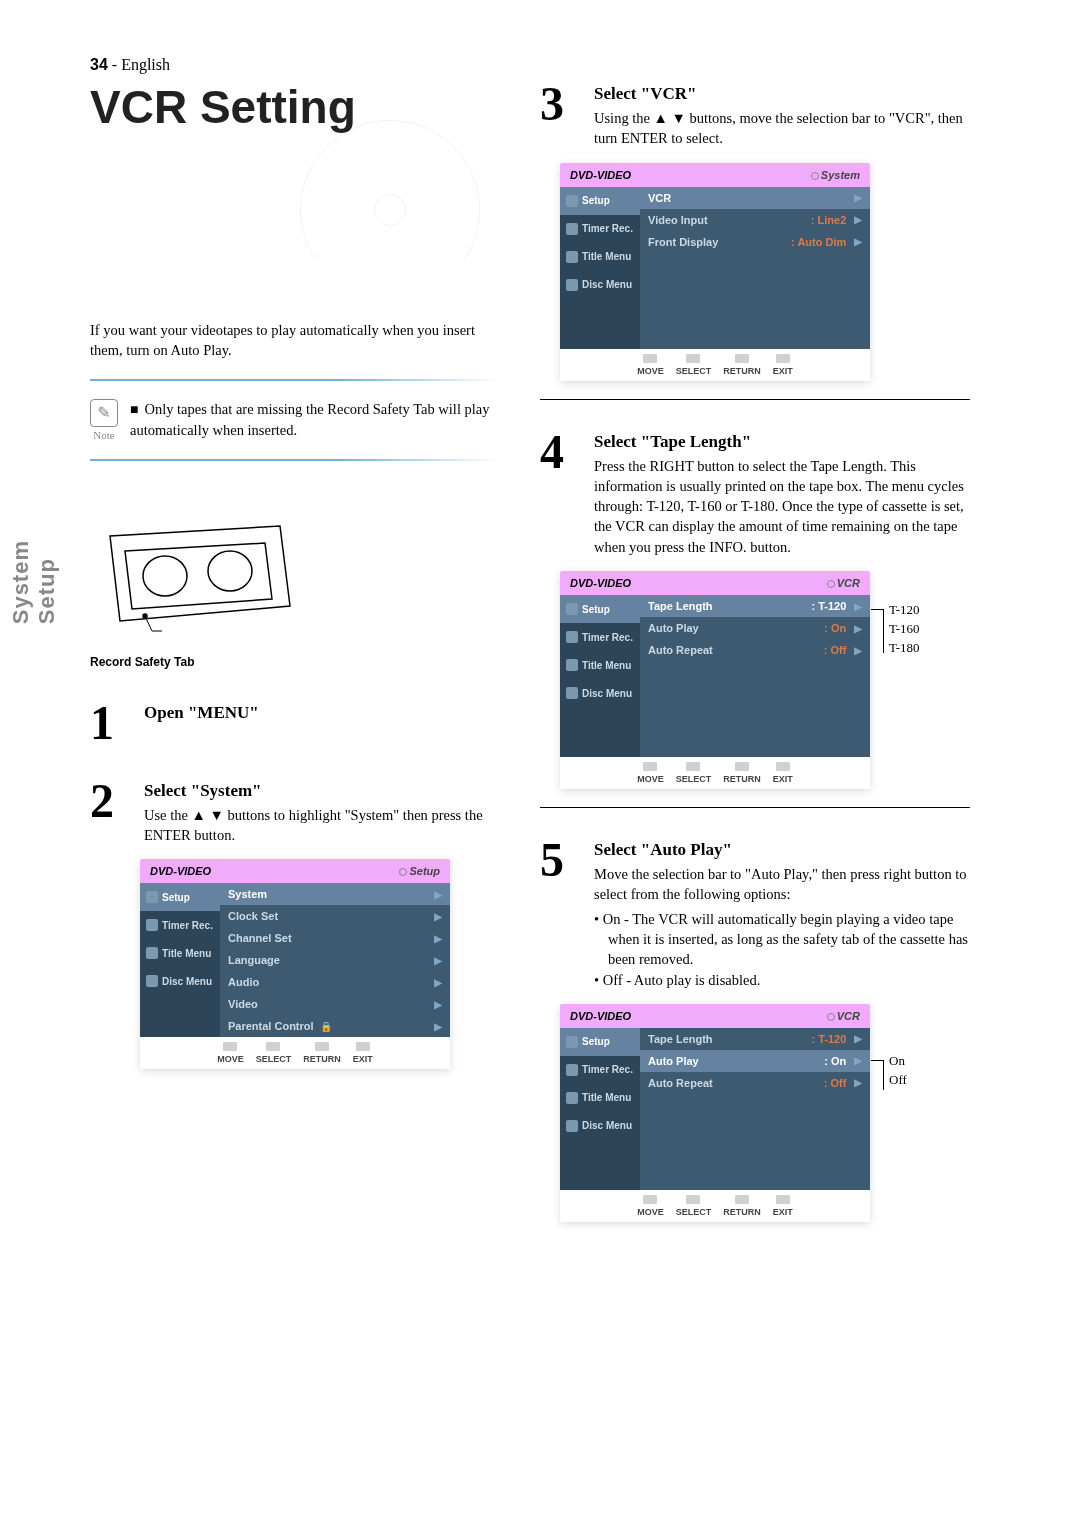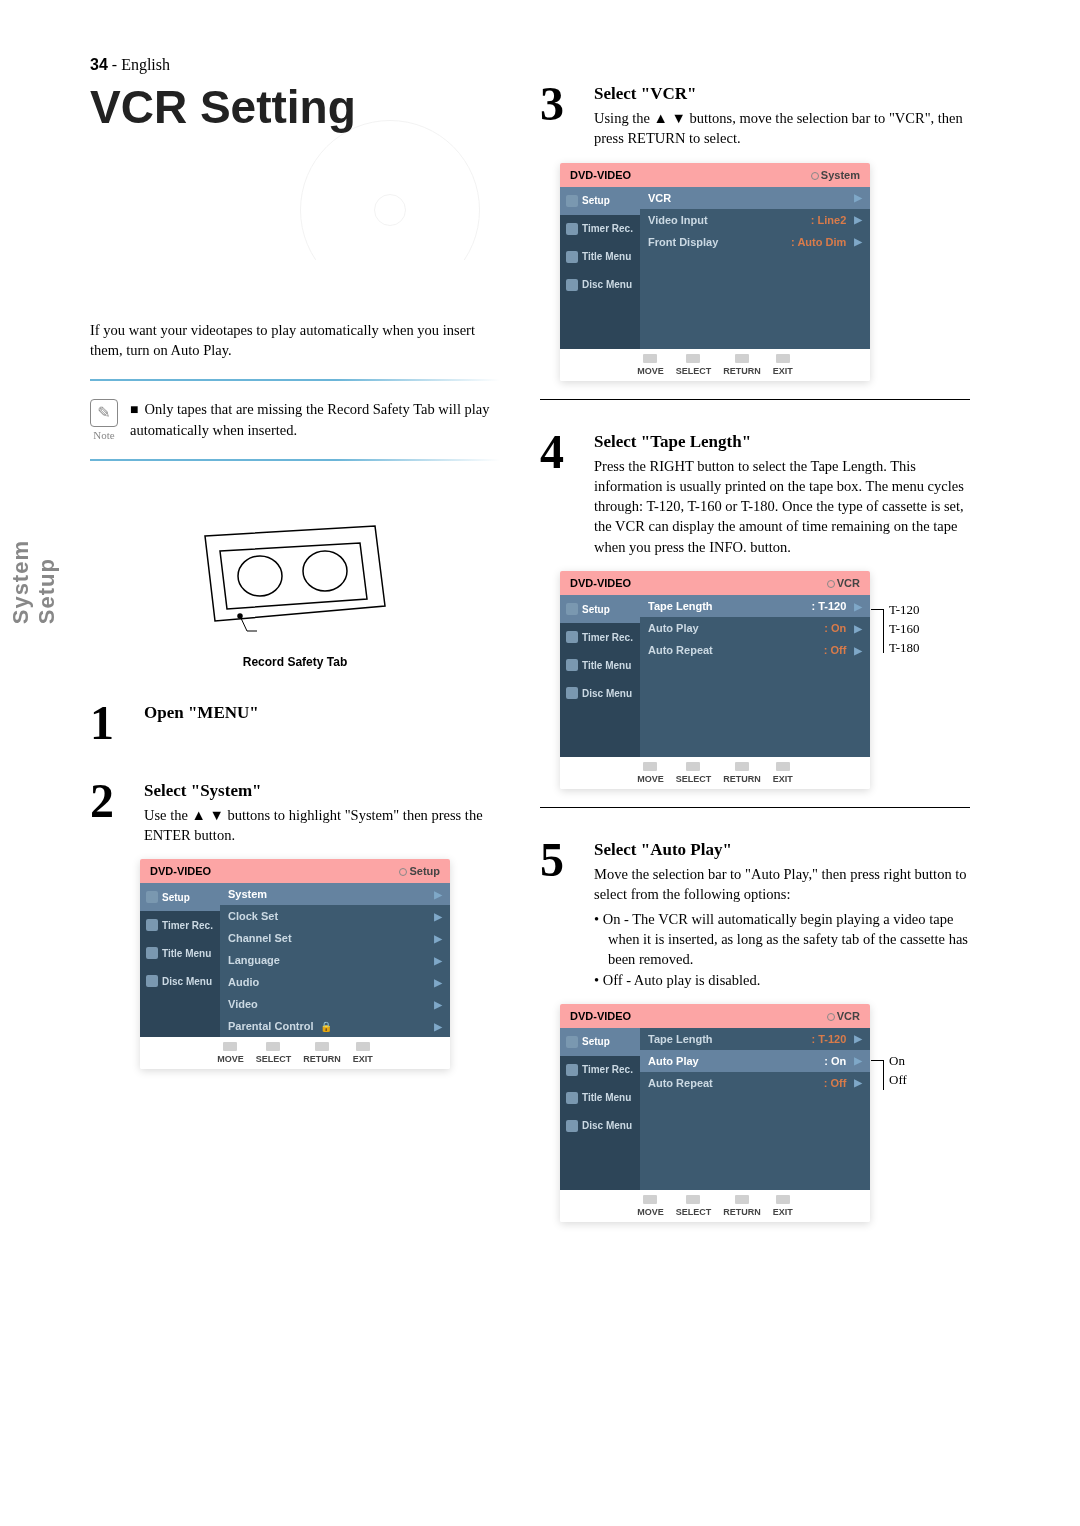--- a/index.html
+++ b/index.html
@@ -108,21 +108,21 @@
   .note-text {
     line-height: 1.4;
   }
   .bullet {
     font-size: 14px;
     display: inline-block;
     vertical-align: middle;
     margin-right: 6px;
   }
   .cassette-fig {
-    text-align: center;
+    text-align: left;
     margin: 60px 0 20px;
   }
   .cassette-svg {
     width: 220px;
     height: 120px;
   }
   .caption {
     font-family: Arial, sans-serif;
     font-weight: bold;
     font-size: 12px;
@@ -169,21 +169,22 @@
     border-radius: 2px;
     overflow: hidden;
     font-family: Arial, sans-serif;
     font-size: 11px;
   }
   .osd-header {
     display: flex;
     justify-content: space-between;
     padding: 6px 10px;
     font-weight: bold;
-    background: #fca5a5;
+    background: #f0abfc;
+    font-style: italic;
   }
   .osd-header .r {
     color: #444;
   }
   .osd-header .circ {
     display: inline-block;
     width: 8px; height: 8px;
     border: 1px solid #888;
     border-radius: 50%;
     vertical-align: middle;
@@ -426,21 +427,21 @@
     </div>
 
   </div>
 
   <div class="col-right">
 
     <div class="step">
       <div class="step-num">3</div>
       <div class="step-body">
         <div class="step-title">Select "VCR"</div>
-        <div class="step-text">Using the ▲ ▼ buttons, move the selection bar to "VCR", then press RETURN to select.</div>
+        <div class="step-text">Using the ▲ ▼ buttons, move the selection bar to "VCR", then turn ENTER to select.</div>
       </div>
     </div>
 
     <div class="osd" style="margin-left:20px;">
       <div class="osd-header">
         <span>DVD-VIDEO</span>
         <span class="r"><span class="circ"></span><span>System</span></span>
       </div>
       <div class="osd-body">
         <div class="osd-side">

